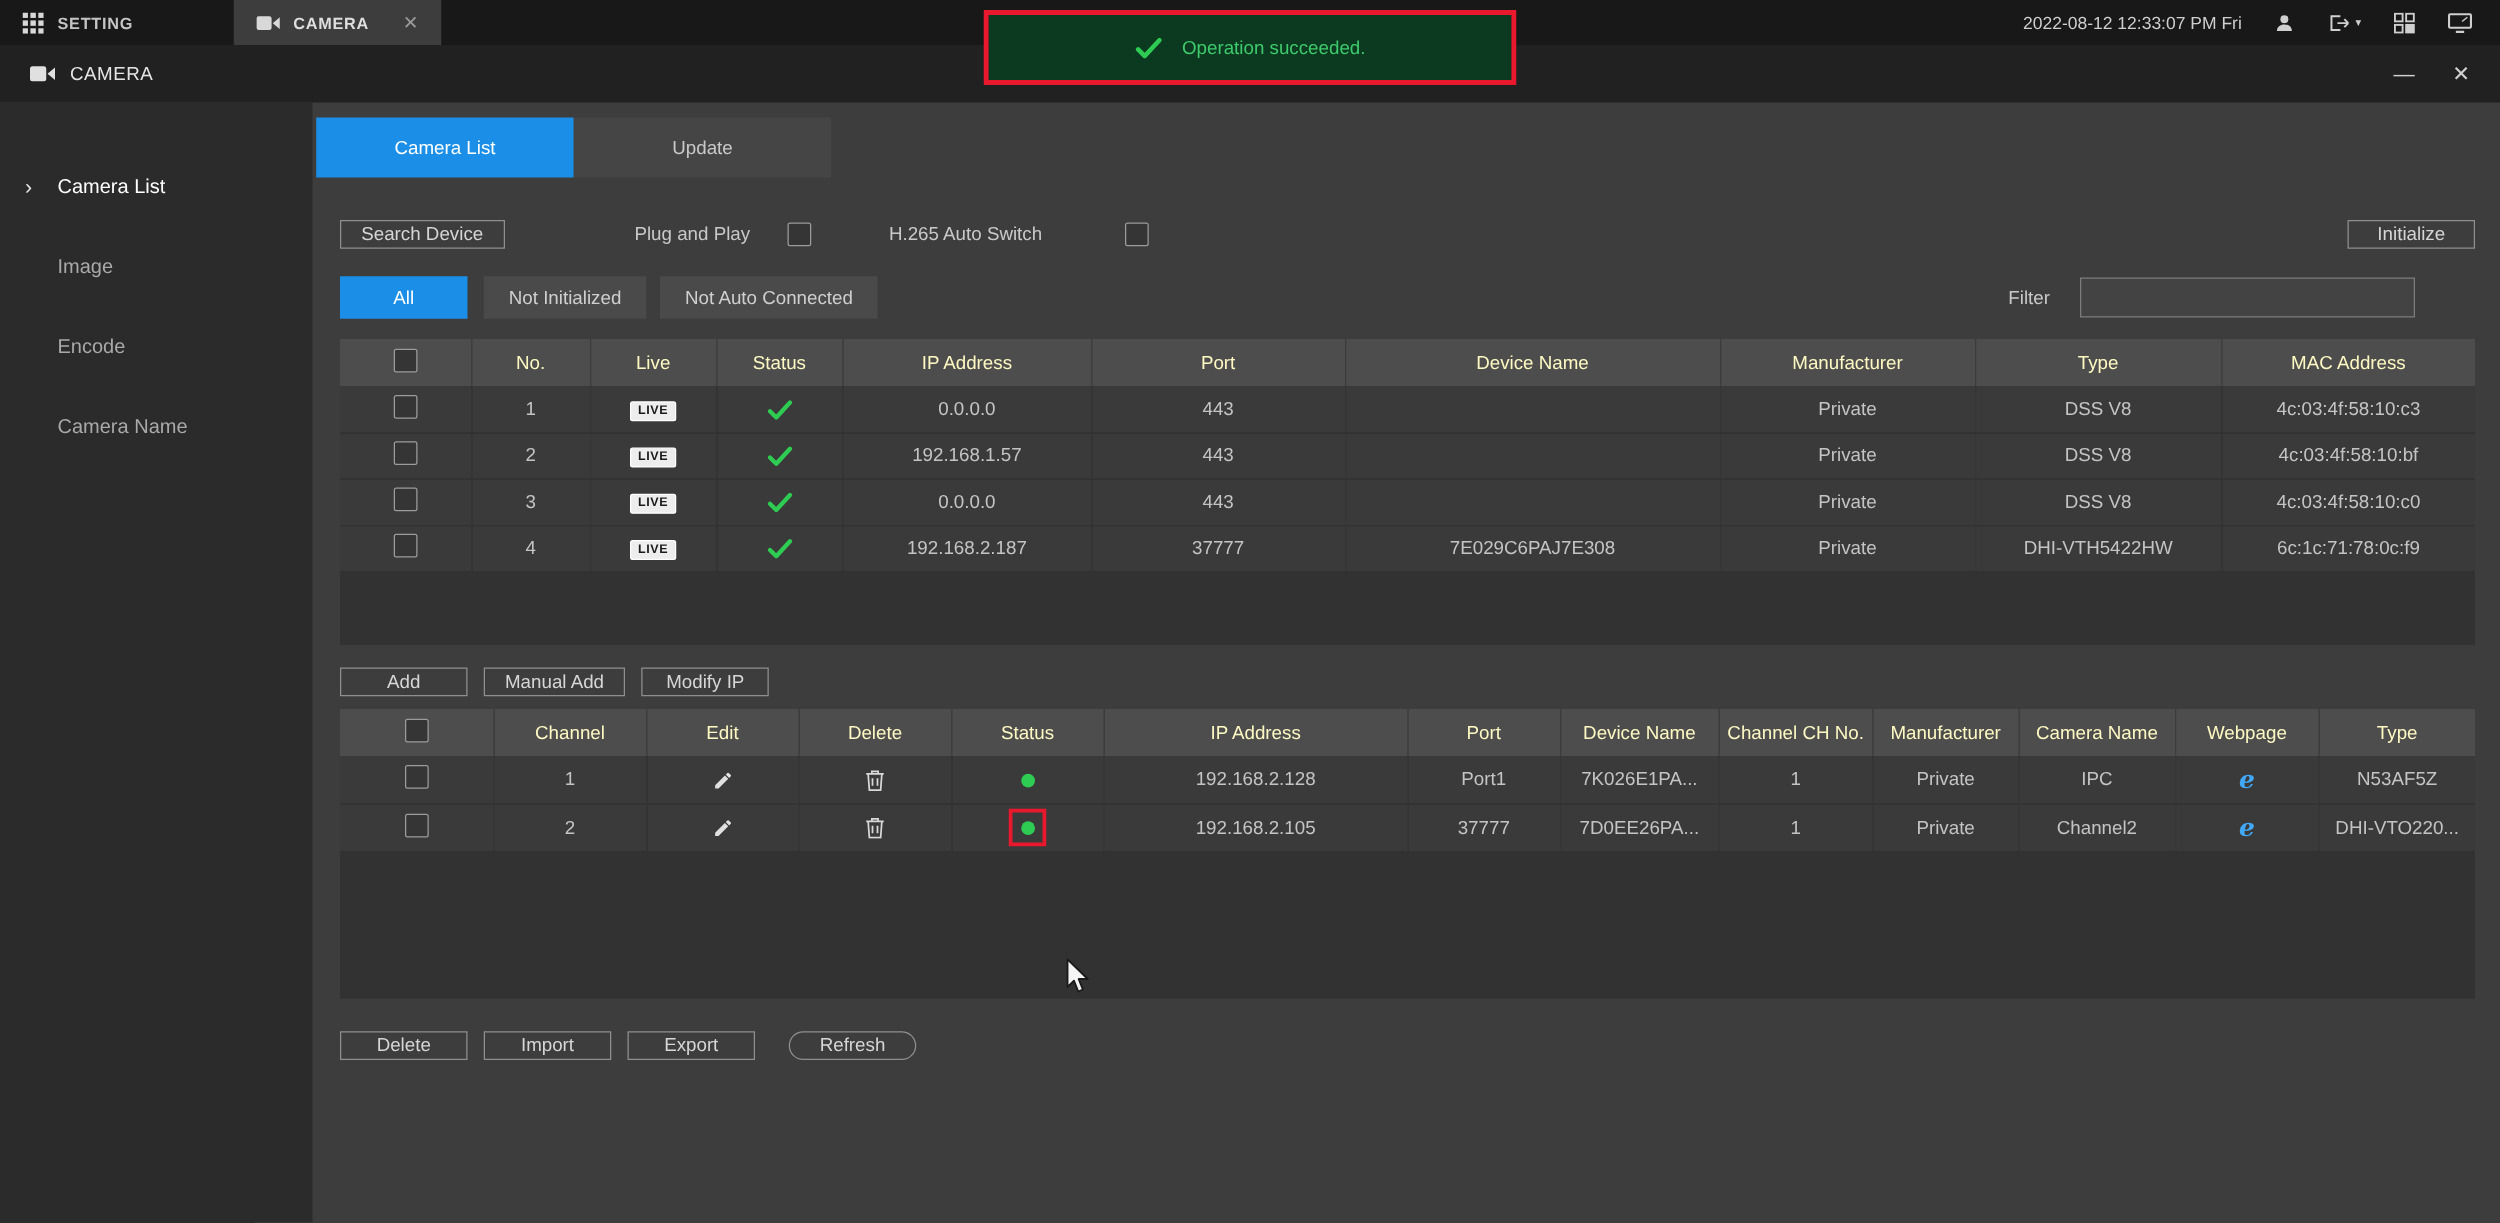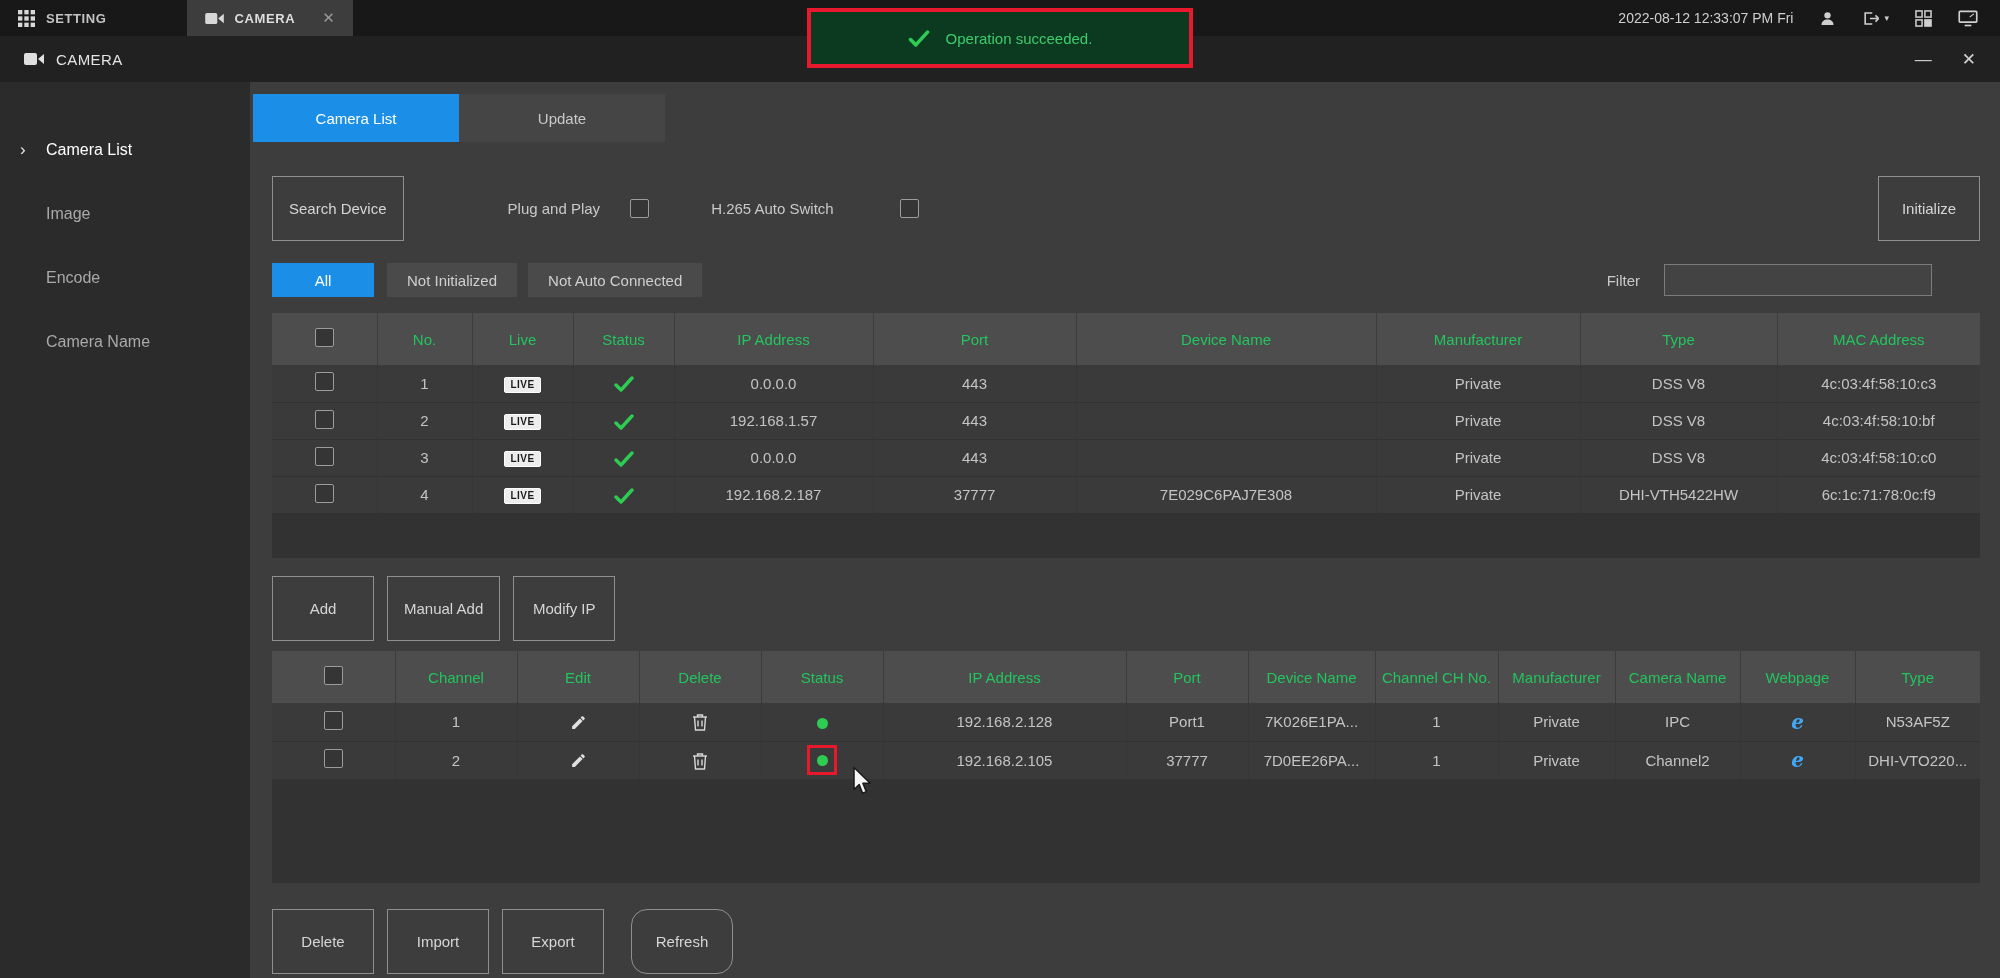--- a/index.html
+++ b/index.html
@@ -34,50 +34,50 @@
   .side-item.active .chev{display:block;}
 
   .main{flex:1;display:flex;flex-direction:column;padding-right:14px;align-items:flex-start;}
   .tabs{display:flex;margin:12px 0 0 3px;}
   .tab{width:206px;height:48px;display:flex;align-items:center;justify-content:center;font-size:15px;background:#454545;color:#c9c9c9;cursor:pointer;}
   .tab.active{background:var(--accent);color:#fff;}
 
   .controls-row,.filter-row{display:flex;align-items:center;margin-left:22px;width:1708px;}
   .controls-row{margin-top:34px;}
   .filter-row{margin-top:22px;}
-  .btn{display:inline-flex;align-items:center;justify-content:center;border:1px solid var(--btn-border);color:#d6d6d6;background:transparent;font-size:15px;padding:23px 16px;min-width:102px;font-family:inherit;cursor:pointer;}
+  .btn{display:inline-flex;align-items:center;justify-content:center;border:1px solid var(--btn-border);color:#d6d6d6;background:transparent;font-size:15px;padding:2px 16px;min-width:102px;font-family:inherit;cursor:pointer;}
   .check-label{font-size:15px;color:#c9c9c9;}
   .cb{width:19px;height:19px;border:1px solid #9c9c9c;background:#353535;border-radius:2px;display:inline-block;flex:none;cursor:pointer;}
   .chip{height:34px;display:inline-flex;align-items:center;justify-content:center;padding:0 20px;background:#4a4a4a;color:#cfcfcf;font-size:15px;min-width:102px;cursor:pointer;}
   .chip.active{background:var(--accent);color:#fff;}
   .filter-input{width:268px;height:32px;background:#434343;border:1px solid #7c7c7c;color:#e0e0e0;padding:0 8px;font-family:inherit;font-size:15px;margin:0 48px 0 24px;}
 
   .table-wrap{margin:16px 0 0 22px;background:var(--panel);}
   .t1{height:245px;}
   .t2{height:232px;}
   table{border-collapse:collapse;table-layout:fixed;width:1708px;}
-  th{height:52px;background:var(--header);font-weight:normal;font-size:15px;color:#22c55e;border-right:1px solid #3c3c3c;}
+  th{height:38px;background:var(--header);font-weight:normal;font-size:15px;color:#fef9c3;border-right:1px solid #3c3c3c;}
   th:last-child{border-right:none;}
   td{height:38px;text-align:center;font-size:15px;color:#c4c4c4;background:var(--row);border-bottom:1px solid #323232;border-right:1px solid #363636;overflow:hidden;white-space:nowrap;text-overflow:ellipsis;}
   td:last-child{border-right:none;}
   .t1 td{height:37px;}
   .live-badge{display:inline-block;background:#ededed;color:#1a1a1a;font-size:10px;font-weight:bold;letter-spacing:.5px;padding:2px 5px;border-radius:2px;line-height:1;border:1px solid #fff;cursor:pointer;}
   .dot{width:11px;height:11px;border-radius:50%;background:var(--green);display:inline-block;vertical-align:middle;}
   .ann-box{display:inline-flex;align-items:center;justify-content:center;width:30px;height:30px;border:3px solid var(--red);vertical-align:middle;}
   .cell-icon{display:inline-flex;align-items:center;justify-content:center;vertical-align:middle;cursor:pointer;}
   .webpage-e{font-family:"DejaVu Serif",serif;font-style:italic;font-weight:bold;color:#41a8f5;font-size:20px;line-height:1;cursor:pointer;}
 
   .actions-row{display:flex;align-items:center;gap:13px;margin:18px 0 0 22px;}
   .refresh-btn{margin-left:14px;border-radius:16px;}
   .sub-tabs{display:flex;gap:10px;margin:16px 0 0 22px;}
   .sub-tab{height:42px;display:inline-flex;align-items:center;justify-content:center;padding:0 18px;font-size:15px;background:#454545;color:#c9c9c9;cursor:pointer;}
   .sub-tab.active{background:var(--accent);color:#fff;}
 
   .toast-outer{position:absolute;top:8px;left:50%;transform:translateX(-50%);border:4px solid var(--red);z-index:50;}
-  .toast{width:378px;height:52px;background:#0c3a21;display:flex;align-items:center;justify-content:center;gap:16px;}
+  .toast{width:418px;height:52px;background:#0c3a21;display:flex;align-items:center;justify-content:center;gap:16px;}
   .toast-msg{color:#3ecb6c;font-size:15px;}
 
   .cursor{position:absolute;left:852px;top:766px;z-index:60;pointer-events:none;}
   svg{display:block;}
 </style>
 </head>
 <body>
 
 <div class="topbar">
   <div class="topbar-left">

